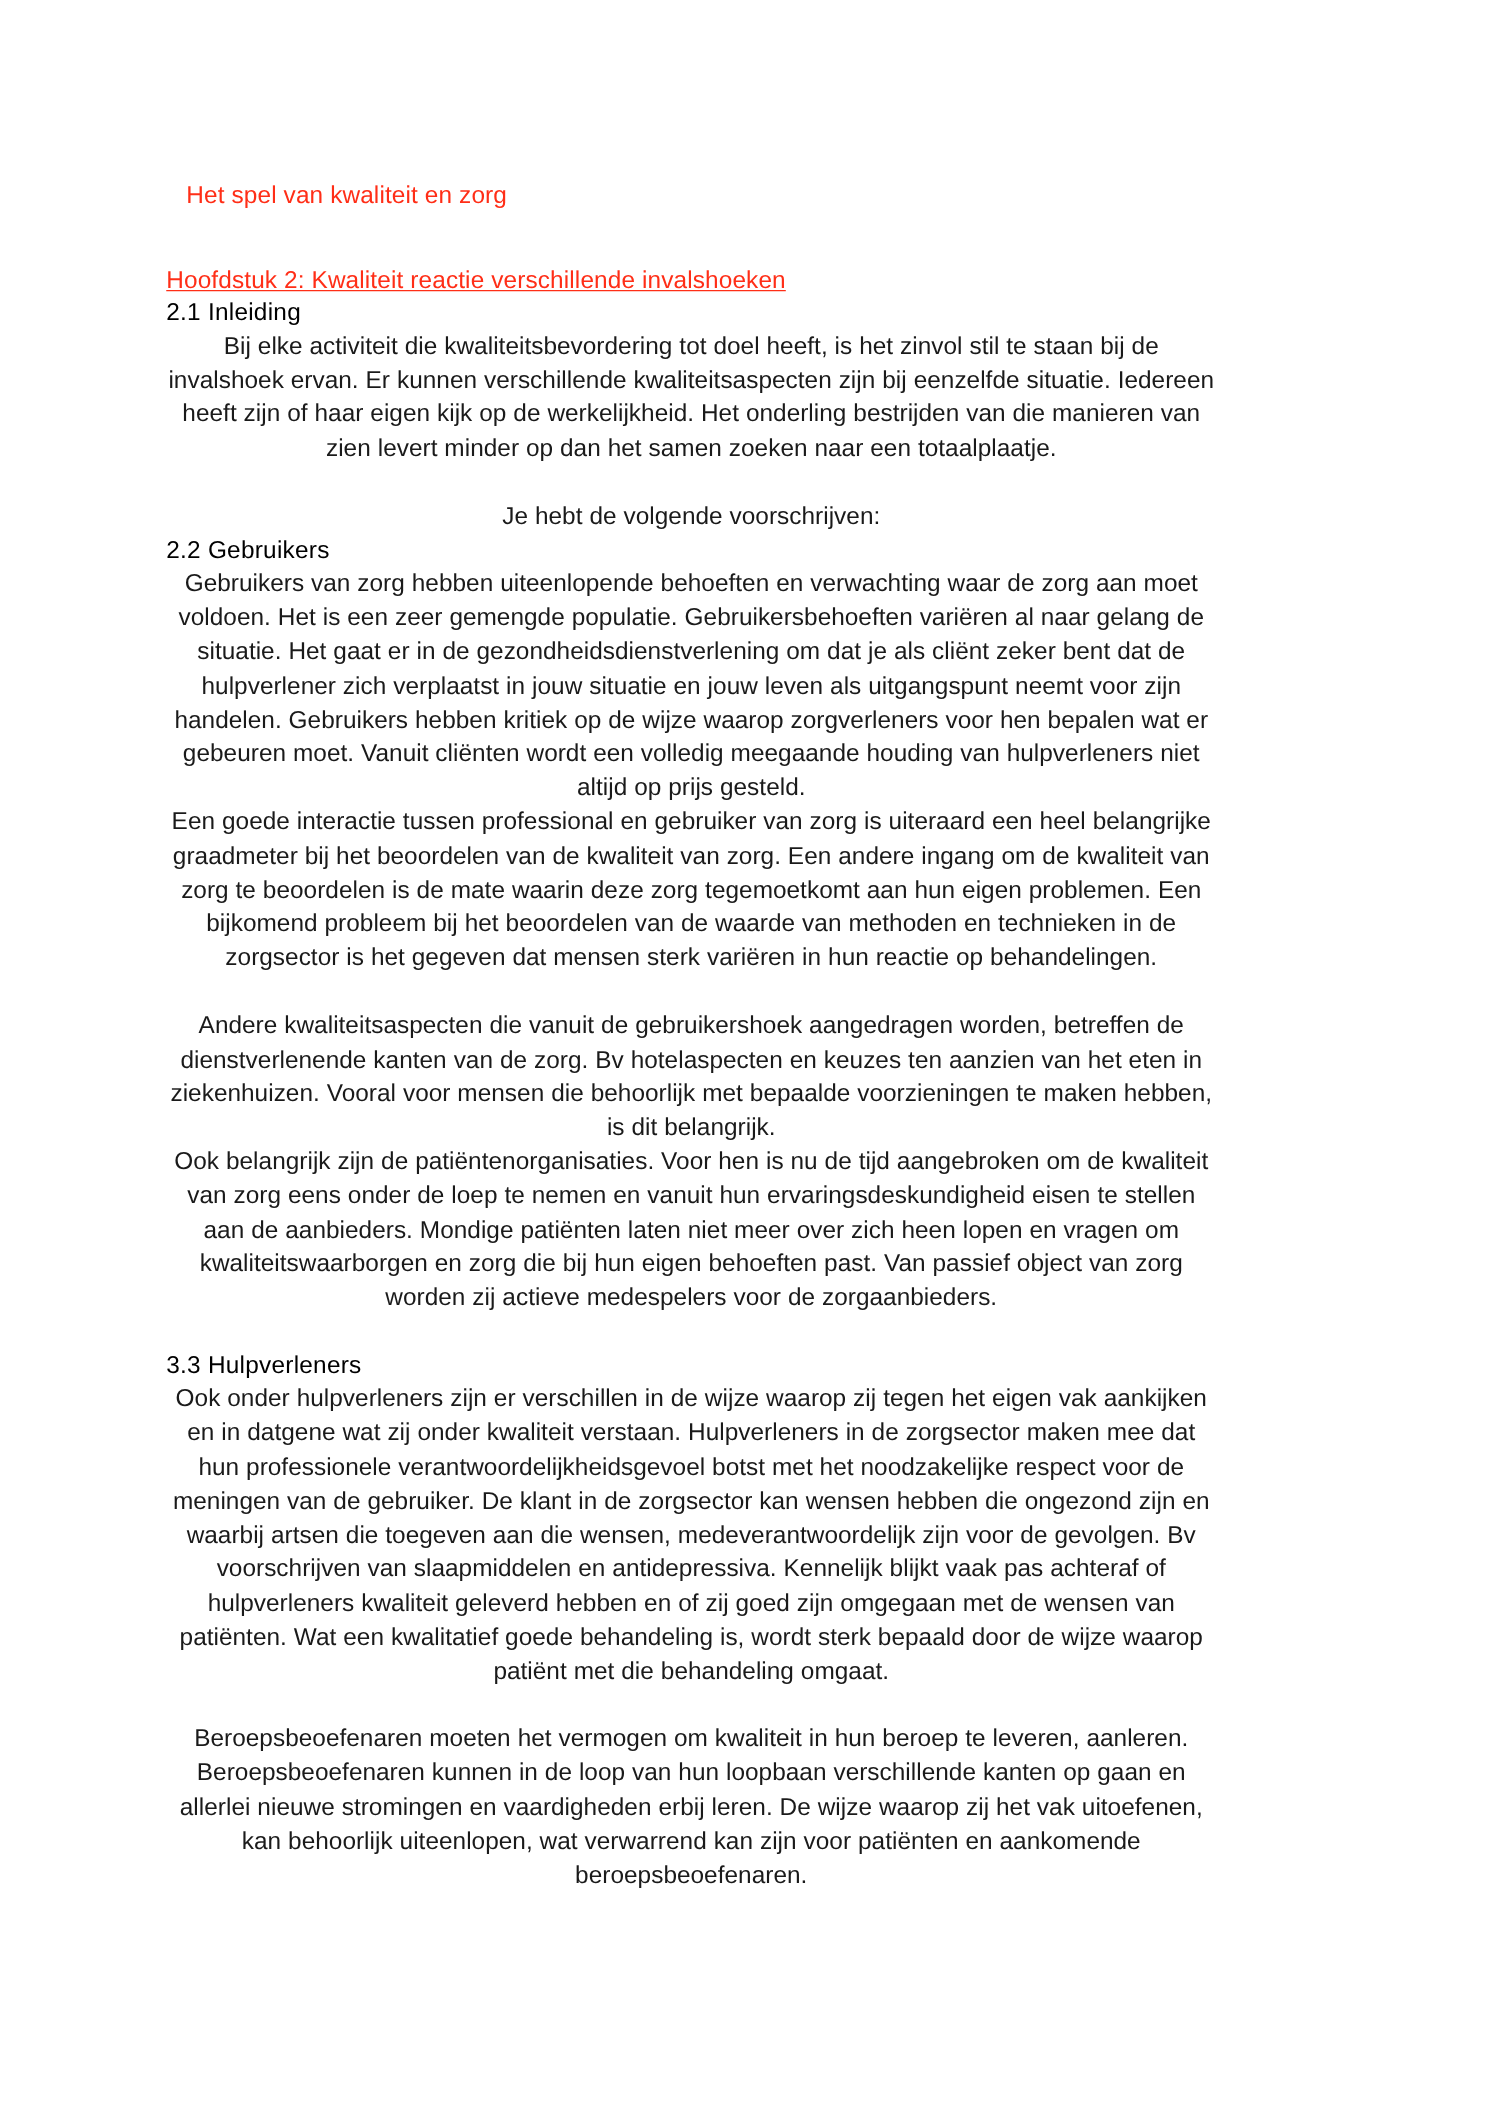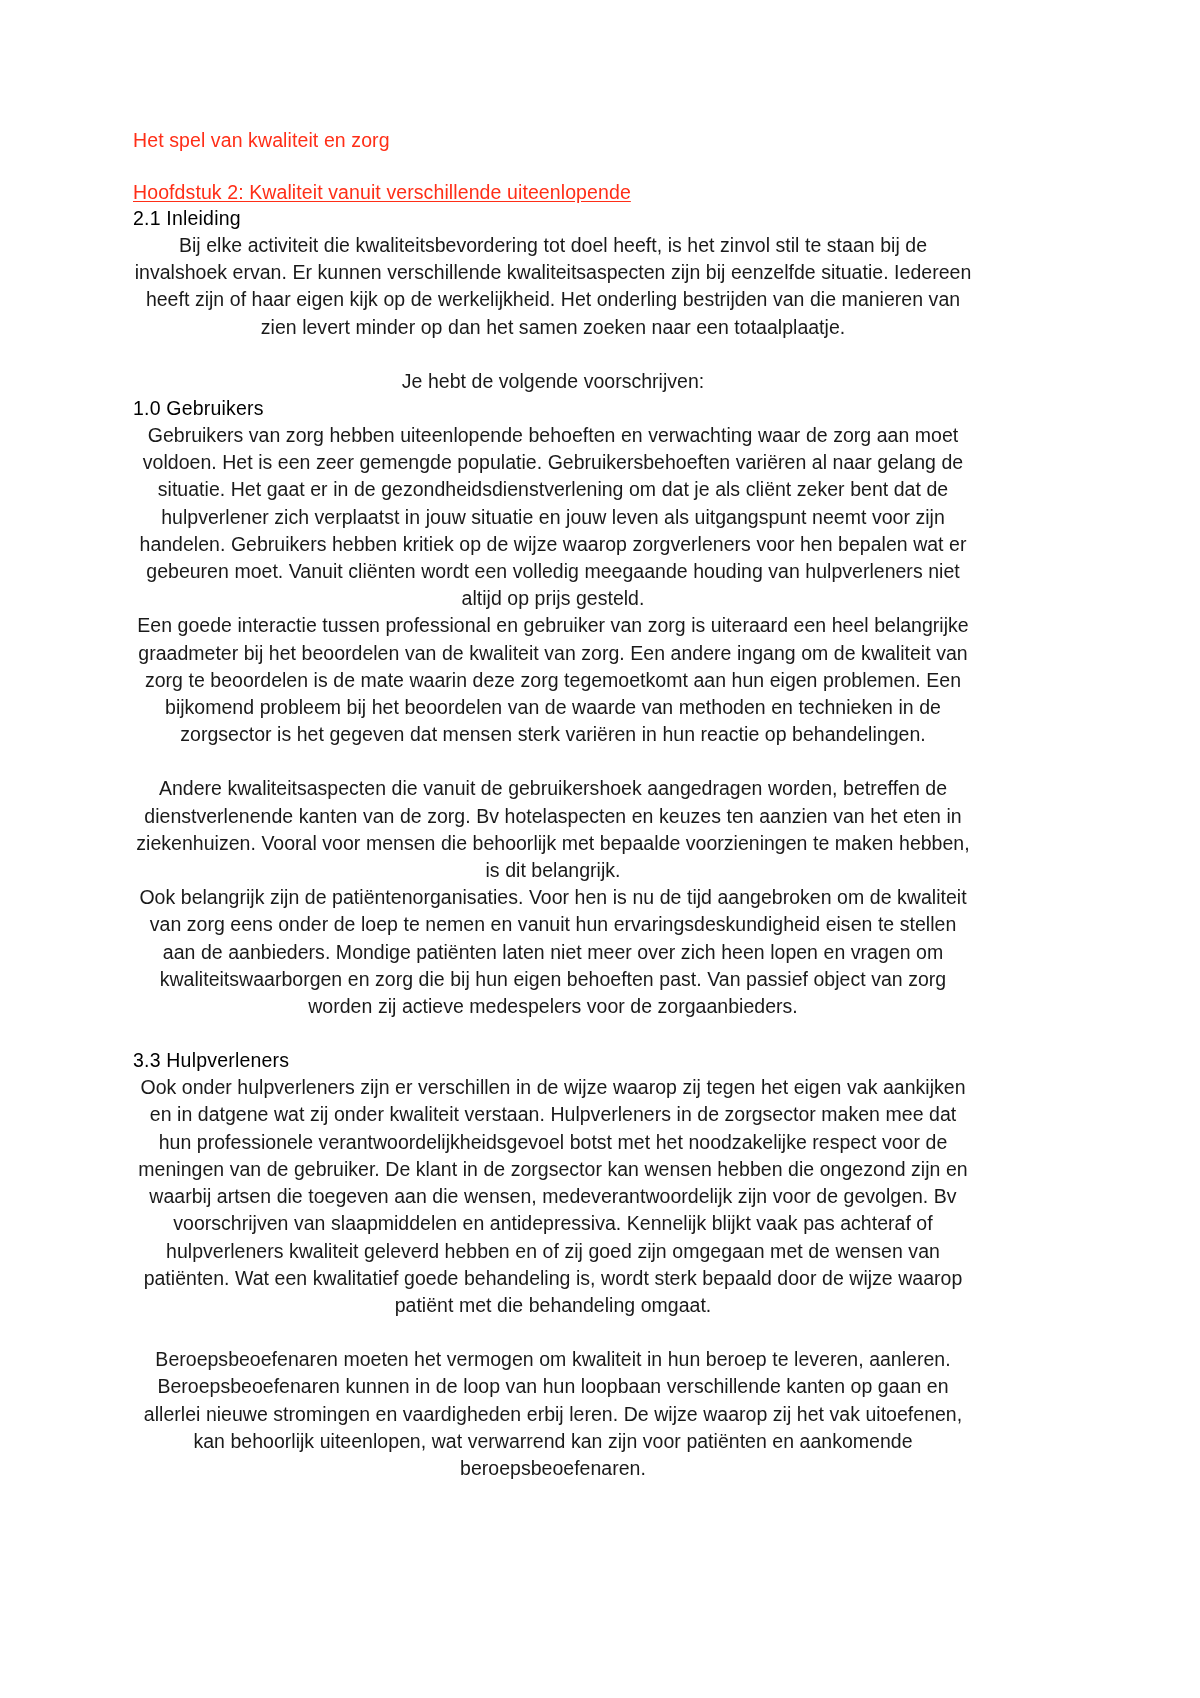--- a/index.html
+++ b/index.html
@@ -27,21 +27,21 @@
     left: 133px;
     top: 127px;
     width: 840px;
   }
   
   .doc-title {
     color: #ff2e17;
     font-size: 19.5px;
     line-height: 26px;
     font-weight: normal;
-    margin: 0;
+    margin: 16px;
     letter-spacing: 0.1px;
   }
   .chapter-heading {
     color: #ff2e17;
     font-size: 19.5px;
     line-height: 26px;
     font-weight: normal;
     text-decoration: underline;
     text-underline-offset: 2px;
     margin: 0;
@@ -70,32 +70,32 @@
 </head>
 <body>
 
 <div class="page">
   <div class="content">
 
     <div class="doc-title">Het spel van kwaliteit en zorg</div>
 
     <div class="gap-sm"></div>
 
-    <div class="chapter-heading">Hoofdstuk 2: Kwaliteit vanuit verschillende uiteenlopende</div>
+    <div class="chapter-heading">Hoofdstuk 2: Kwaliteit reactie verschillende invalshoeken</div>
 
     <div class="section-heading">2.1 Inleiding</div>
 
     <p class="para">Bij elke activiteit die kwaliteitsbevordering tot doel heeft, is het zinvol stil te staan bij de invalshoek ervan. Er kunnen verschillende kwaliteitsaspecten zijn bij eenzelfde situatie. Iedereen heeft zijn of haar eigen kijk op de werkelijkheid. Het onderling bestrijden van die manieren van zien levert minder op dan het samen zoeken naar een totaalplaatje.</p>
 
 
     <div class="spacer-line"></div>
 
     <p class="para">Je hebt de volgende voorschrijven:</p>
 
-    <div class="section-heading">1.0 Gebruikers</div>
+    <div class="section-heading">2.2 Gebruikers</div>
 
     <p class="para">Gebruikers van zorg hebben uiteenlopende behoeften en verwachting waar de zorg aan moet voldoen. Het is een zeer gemengde populatie. Gebruikersbehoeften variëren al naar gelang de situatie. Het gaat er in de gezondheidsdienstverlening om dat je als cliënt zeker bent dat de hulpverlener zich verplaatst in jouw situatie en jouw leven als uitgangspunt neemt voor zijn handelen. Gebruikers hebben kritiek op de wijze waarop zorgverleners voor hen bepalen wat er gebeuren moet. Vanuit cliënten wordt een volledig meegaande houding van hulpverleners niet altijd op prijs gesteld.</p>
 
     <p class="para">Een goede interactie tussen professional en gebruiker van zorg is uiteraard een heel belangrijke graadmeter bij het beoordelen van de kwaliteit van zorg. Een andere ingang om de kwaliteit van zorg te beoordelen is de mate waarin deze zorg tegemoetkomt aan hun eigen problemen. Een bijkomend probleem bij het beoordelen van de waarde van methoden en technieken in de zorgsector is het gegeven dat mensen sterk variëren in hun reactie op behandelingen.</p>
 
     <div class="spacer-line"></div>
 
     <p class="para">Andere kwaliteitsaspecten die vanuit de gebruikershoek aangedragen worden, betreffen de dienstverlenende kanten van de zorg. Bv hotelaspecten en keuzes ten aanzien van het eten in ziekenhuizen. Vooral voor mensen die behoorlijk met bepaalde voorzieningen te maken hebben, is dit belangrijk.</p>
 
     <p class="para">Ook belangrijk zijn de patiëntenorganisaties. Voor hen is nu de tijd aangebroken om de kwaliteit van zorg eens onder de loep te nemen en vanuit hun ervaringsdeskundigheid eisen te stellen aan de aanbieders. Mondige patiënten laten niet meer over zich heen lopen en vragen om kwaliteitswaarborgen en zorg die bij hun eigen behoeften past. Van passief object van zorg worden zij actieve medespelers voor de zorgaanbieders.</p>

